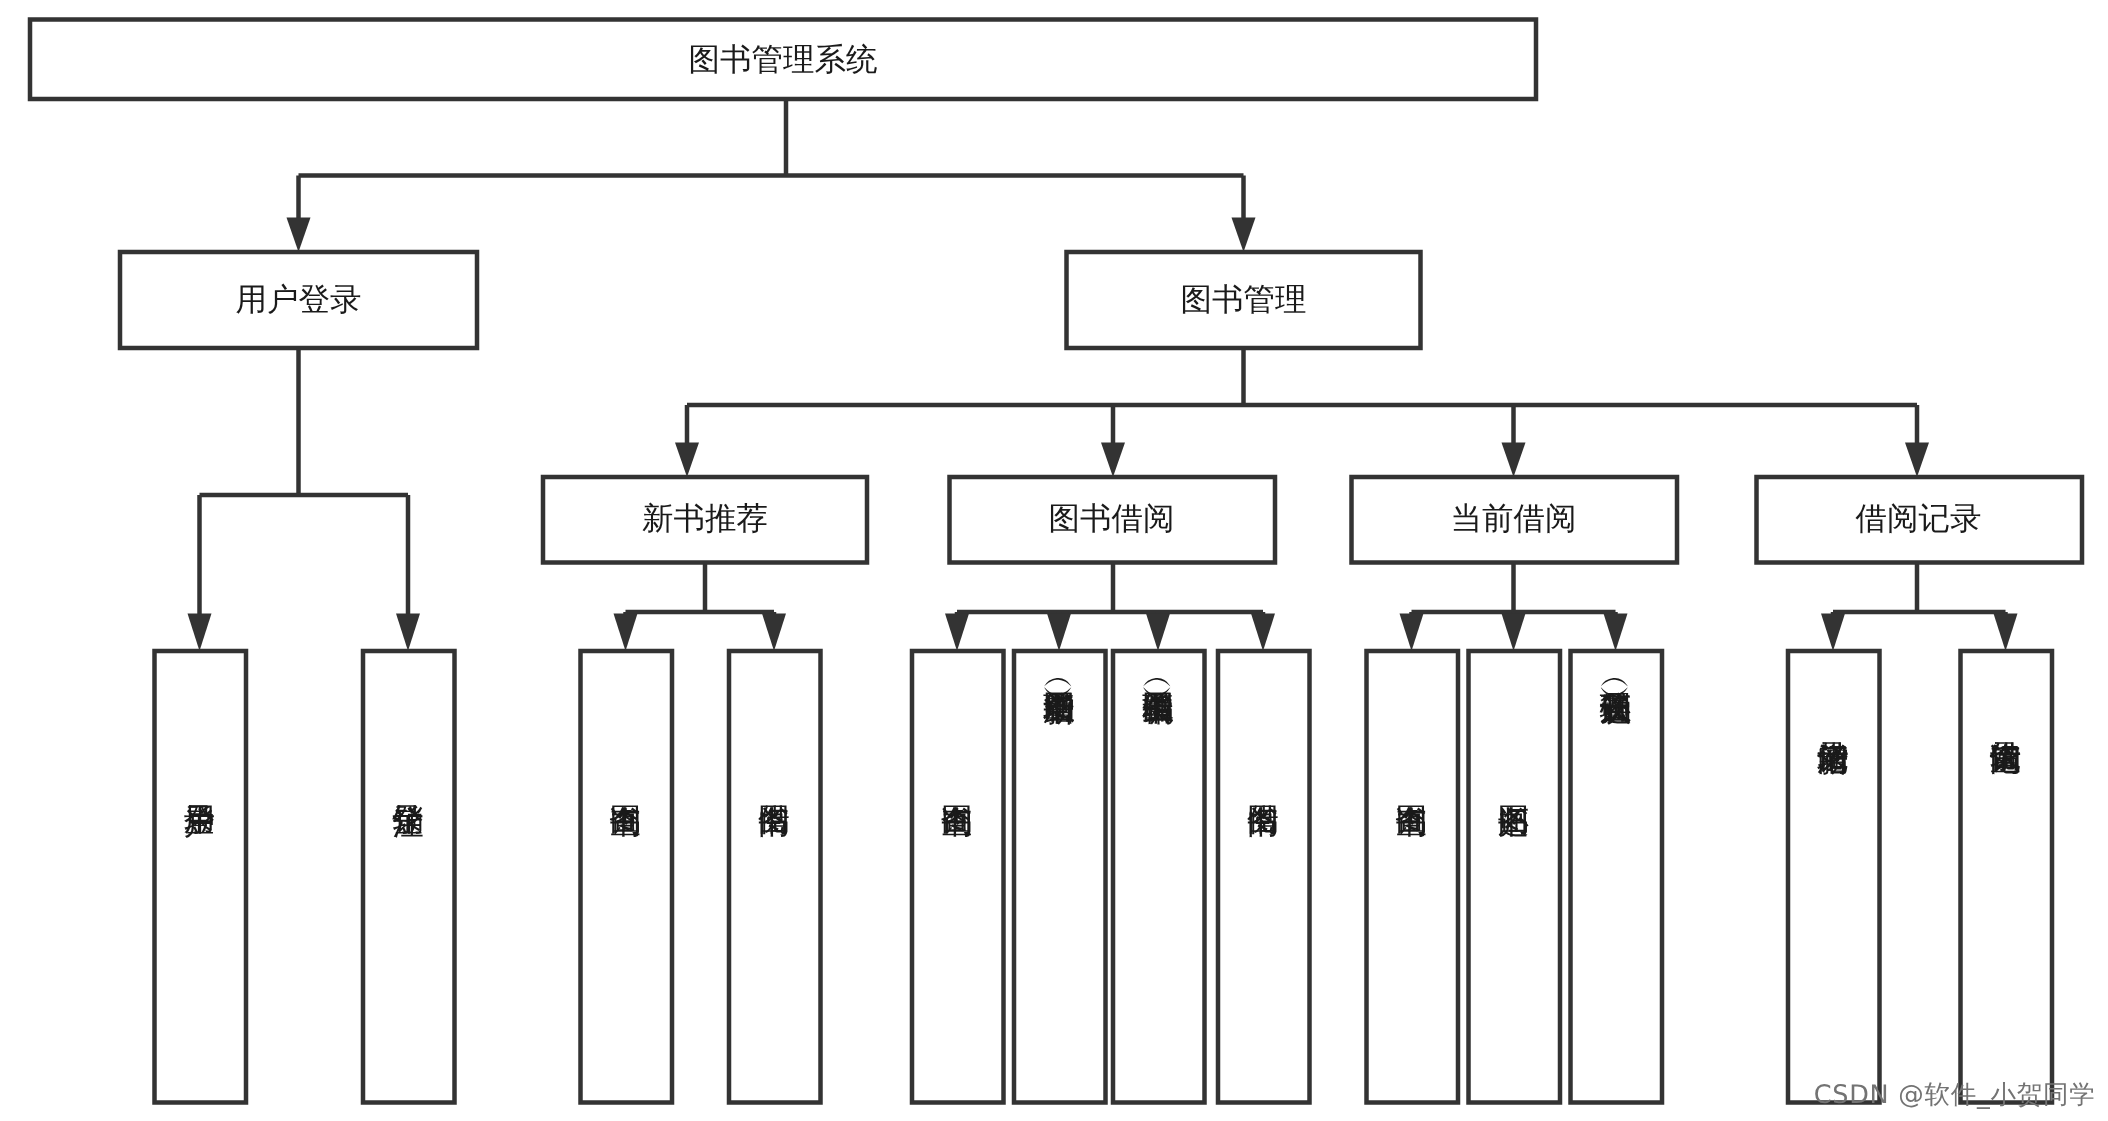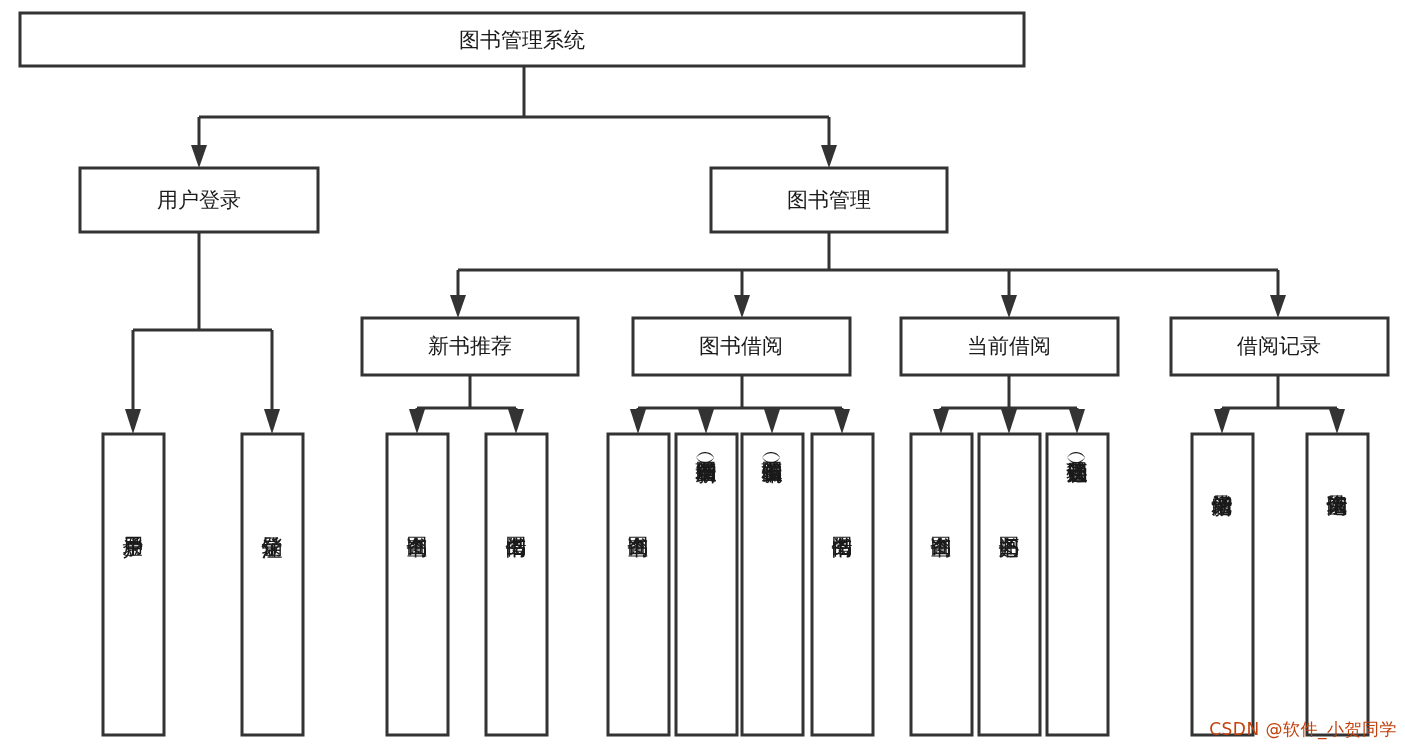--- a/index.html
+++ b/index.html
@@ -56,21 +56,21 @@
   .arrow-head {
     fill: #333333;
     stroke: none;
   }
   .watermark {
     position: absolute;
     right: 8px;
     bottom: 6px;
     font-family: "DejaVu Sans", "Liberation Sans", sans-serif;
     font-size: 17px;
-    color: #c2410c;
+    color: #737373;
     letter-spacing: 0.5px;
     white-space: nowrap;
     pointer-events: none;
     text-align: right;
   }
 </style>
 </head>
 <body>
 
 <div id="diagram-root">

